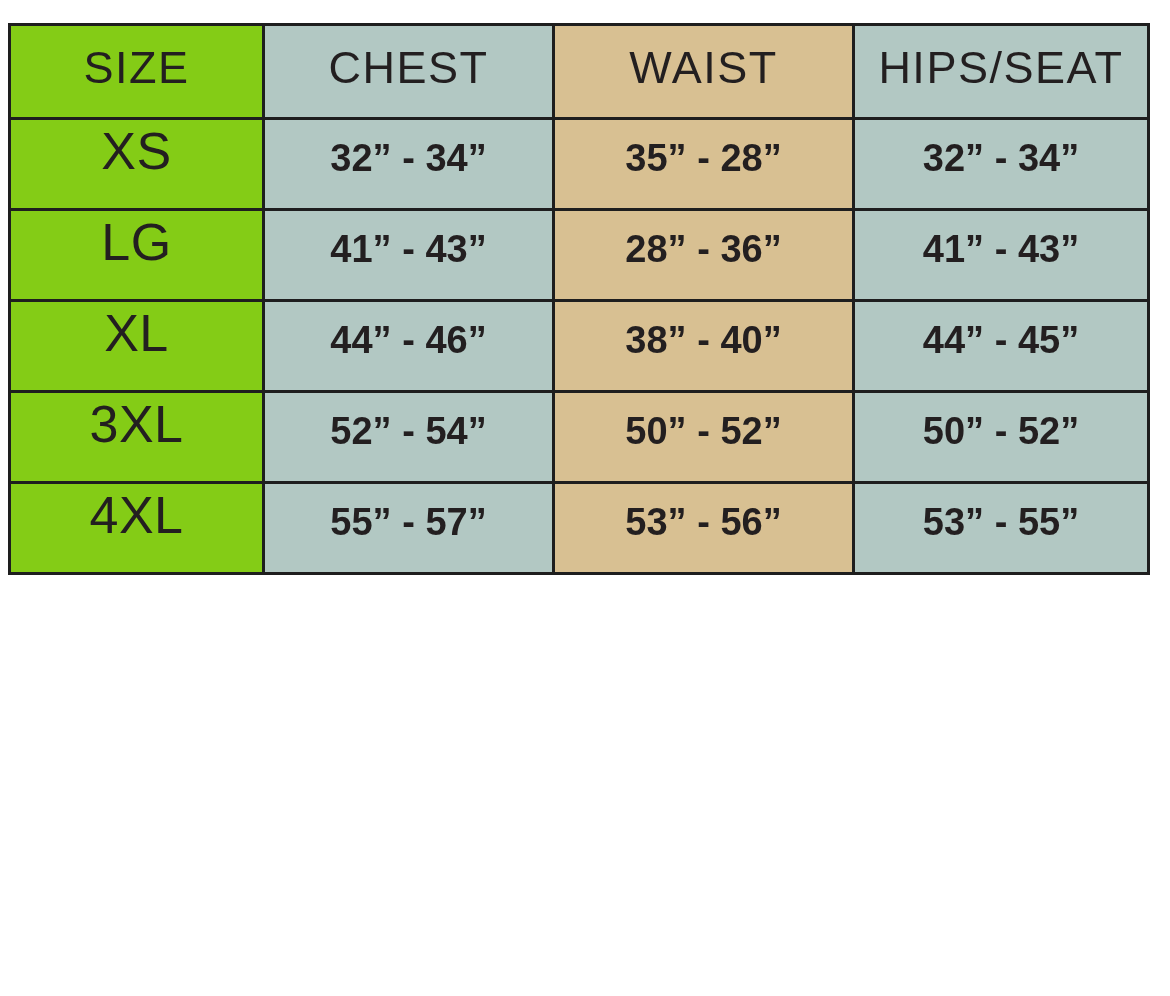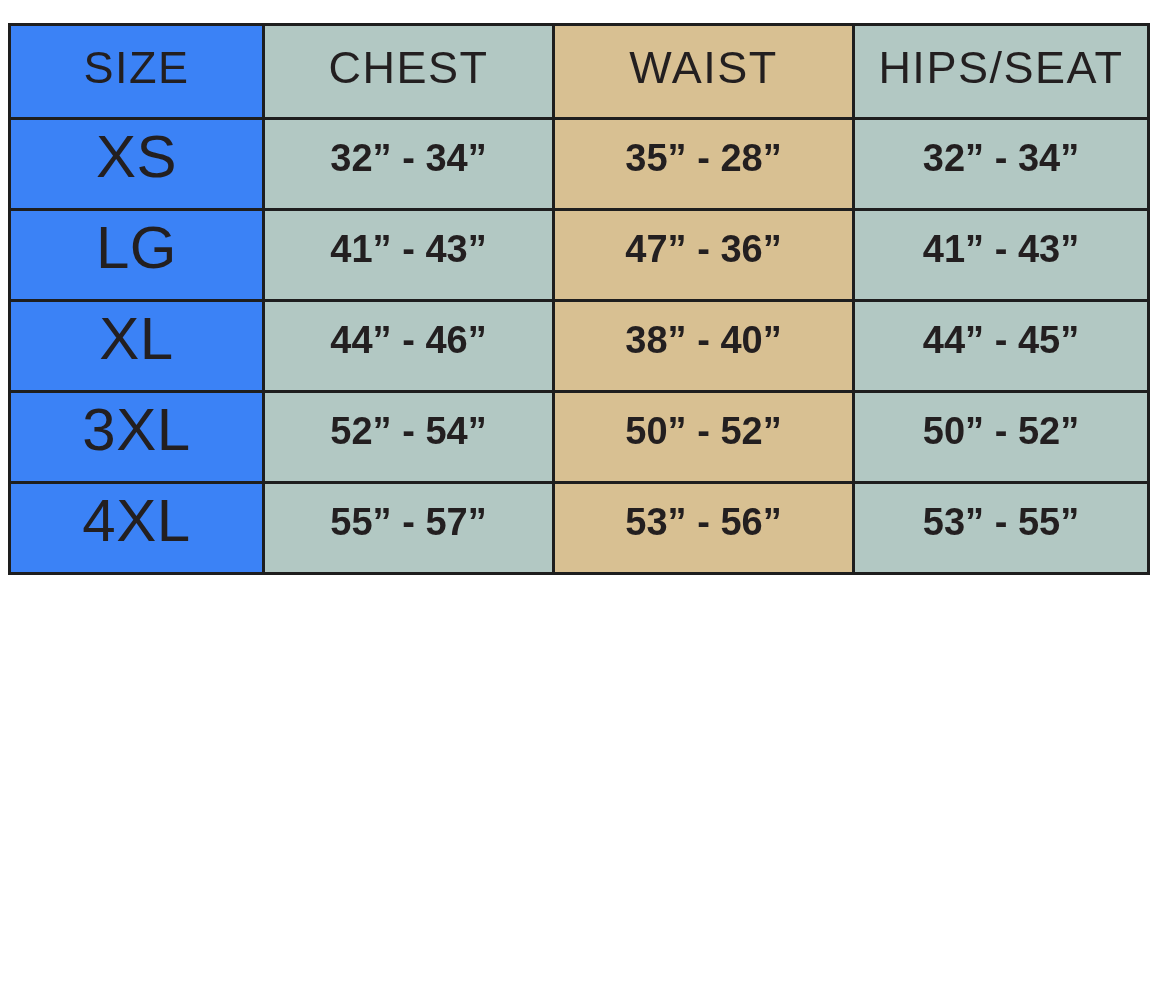--- a/index.html
+++ b/index.html
@@ -44,33 +44,33 @@
     letter-spacing:1.5px;
     color:var(--text);
     vertical-align:middle;
     padding:0 0 8px 0;
   }
   td{
     height:91px;
     vertical-align:top;
   }
   td.size-label{
-    font-size:60px;
+    font-size:52px;
     font-weight:400;
     letter-spacing:0.5px;
     padding-top:2px;
     line-height:1.15;
   }
   td.value{
     font-size:38px;
     font-weight:700;
     padding-top:17px;
     line-height:1.15;
   }
-  .bg-white{background:#3b82f6;}
+  .bg-white{background:#84cc16;}
   .bg-teal{background:var(--teal);}
   .bg-tan{background:var(--tan);}
 </style>
 </head>
 <body>
 
 <div class="chart-wrap">
   <table class="size-chart">
     <colgroup>
       <col class="c-size">
@@ -89,21 +89,21 @@
     <tbody>
       <tr>
         <td class="size-label bg-white">XS</td>
         <td class="value bg-teal">32” - 34”</td>
         <td class="value bg-tan">35” - 28”</td>
         <td class="value bg-teal">32” - 34”</td>
       </tr>
       <tr>
         <td class="size-label bg-white">LG</td>
         <td class="value bg-teal">41” - 43”</td>
-        <td class="value bg-tan">47” - 36”</td>
+        <td class="value bg-tan">28” - 36”</td>
         <td class="value bg-teal">41” - 43”</td>
       </tr>
       <tr>
         <td class="size-label bg-white">XL</td>
         <td class="value bg-teal">44” - 46”</td>
         <td class="value bg-tan">38” - 40”</td>
         <td class="value bg-teal">44” - 45”</td>
       </tr>
       <tr>
         <td class="size-label bg-white">3XL</td>

